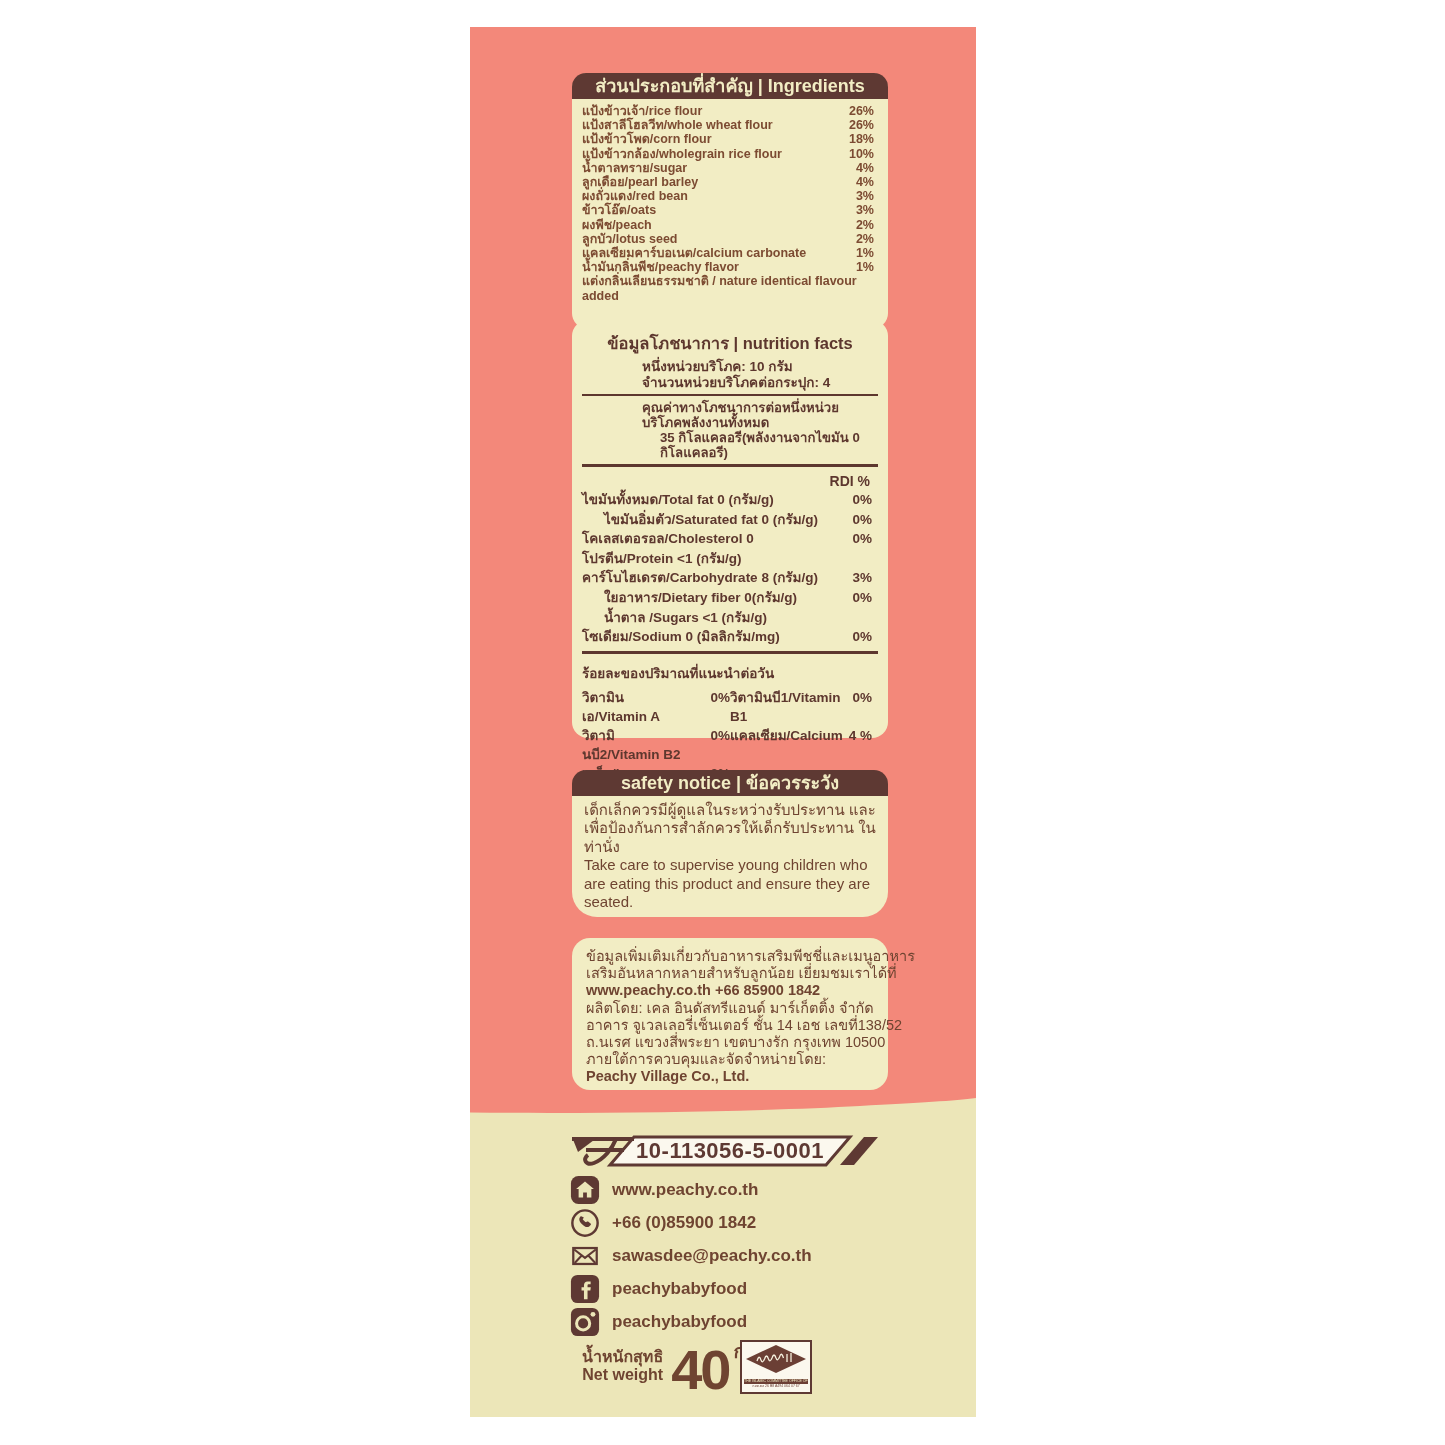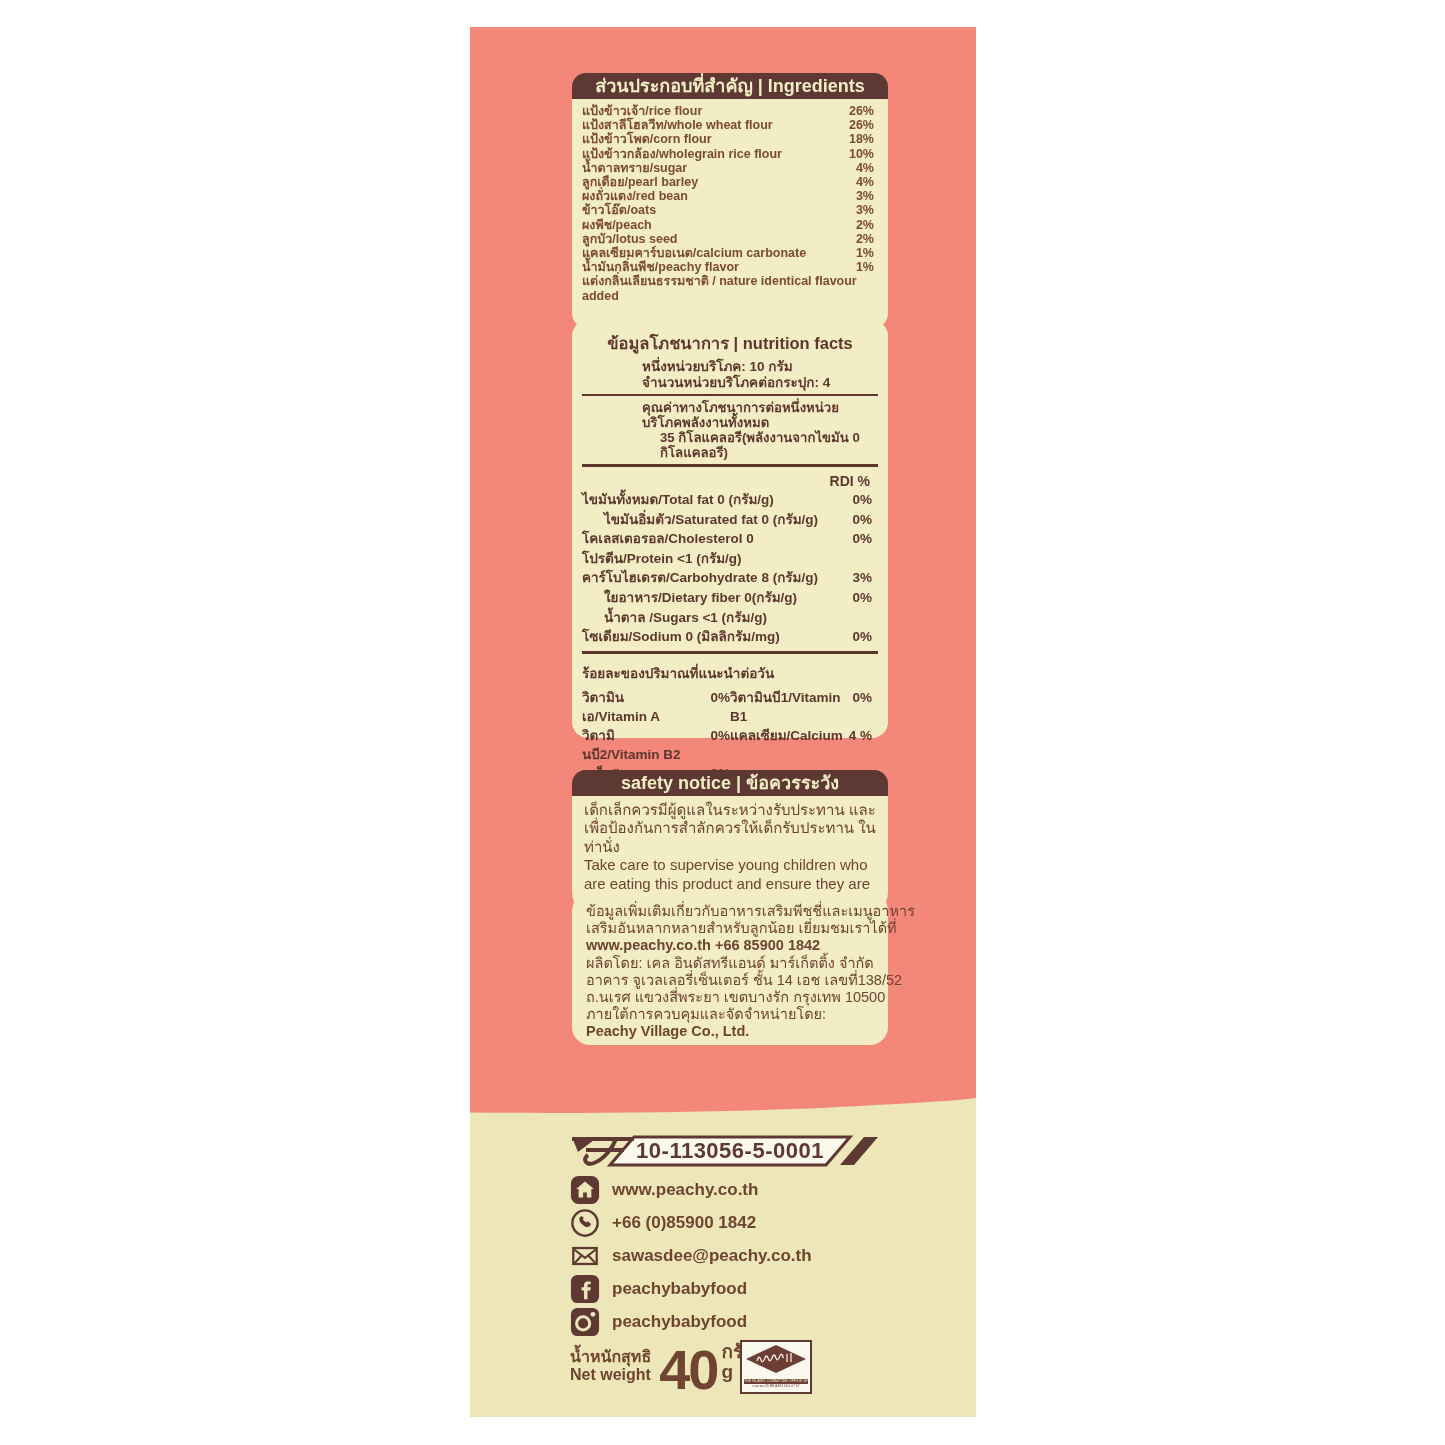--- a/index.html
+++ b/index.html
@@ -39,37 +39,37 @@
   .vit-grid{display:grid;grid-template-columns:104px 44px 118px auto;padding:2px 16px 0 10px;
             font-size:13.5px;font-weight:bold;color:#5D372E;line-height:19px;}
   .vit-val{text-align:right;}
   .nut-foot{font-size:13.2px;color:#6F4431;text-align:center;line-height:18px;padding:6px 12px 0 12px;}
 
   
   .safe-panel{top:743px;height:147px;border-radius:25px;}
   .safe-body{padding:5px 12px 0 12px;font-size:15px;color:#6F4431;font-weight:500;line-height:18.4px;}
 
   
-  .contact-panel{top:866px;height:152px;padding:10px 12px 0 14px;border-radius:18px;}
+  .contact-panel{top:911px;height:152px;padding:10px 12px 0 14px;border-radius:18px;}
   .cp-line{font-size:14.5px;color:#6F4431;font-weight:500;line-height:17.2px;white-space:nowrap;}
   .cp-line.bold{font-weight:bold;}
 
   
   .fda{position:absolute;left:100px;top:1106px;width:308px;height:34px;}
   .fda-number{position:absolute;left:48px;top:5px;width:224px;text-align:center;
               font-size:22px;font-weight:bold;color:#5E3933;letter-spacing:0.5px;}
 
   
   .foot-rows{position:absolute;left:100px;top:1148px;}
   .foot-row{display:flex;align-items:center;height:30px;margin-bottom:3px;}
   .foot-row .ficon{width:30px;height:30px;flex:0 0 30px;}
   .foot-row .ftxt{margin-left:12px;font-size:17px;font-weight:600;color:#6F4431;}
 
   
-  .nw{position:absolute;left:100px;top:1315px;display:flex;align-items:flex-start;}
+  .nw{position:absolute;left:112px;top:1315px;display:flex;align-items:flex-start;text-align:right;}
   .nw-labels{margin-top:6px;}
   .nw-th{font-size:16px;font-weight:bold;color:#6F4431;line-height:18px;}
   .nw-en{font-size:16px;font-weight:bold;color:#6F4431;line-height:18px;}
   .nw-val{font-size:56px;font-weight:800;color:#6F4431;line-height:56px;margin-left:8px;letter-spacing:-2px;}
   .nw-units{margin-left:4px;}
   .nw-g-th{font-size:19px;font-weight:bold;color:#6F4431;line-height:20px;}
   .nw-g-en{font-size:19px;font-weight:bold;color:#6F4431;line-height:20px;}
 
   
   .halal{position:absolute;left:270px;top:1313px;width:72px;height:54px;background:#FBF8EE;

